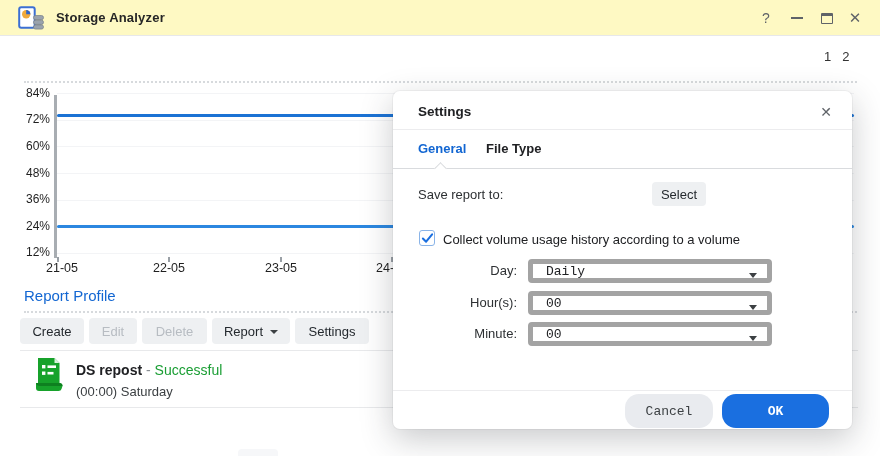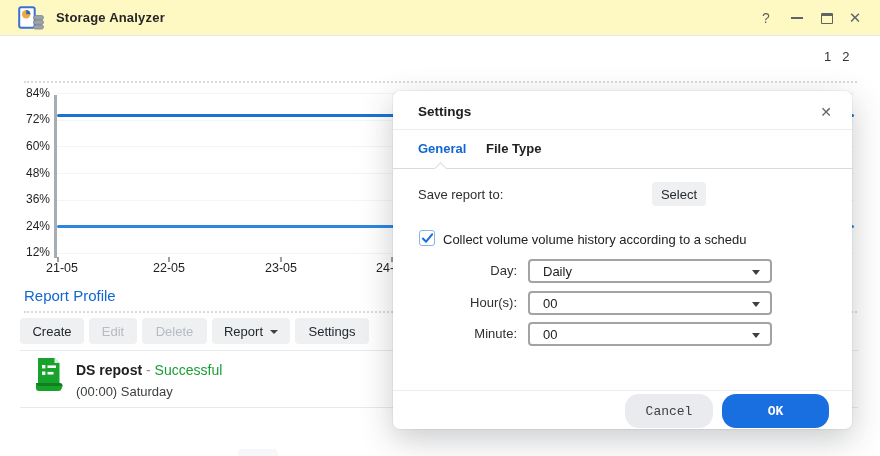--- a/index.html
+++ b/index.html
@@ -83,22 +83,22 @@
     left:135px; top:90px; width:112px; height:25px; border:1px solid #c9cdd2; border-radius:4px;
     font-family:"Liberation Sans",sans-serif; font-size:13px; color:#202124; padding:0 8px 0 13px; outline:none;
   }
   .select-btn { left:259px; top:91px; width:54px; height:24px; background:#eef0f2; border-radius:4px;
     font-size:13px; color:#24292e; display:flex; align-items:center; justify-content:center; cursor:pointer; }
   .chk { left:26px; top:139px; width:16px; height:16px; border:1px solid #8ab4e8; border-radius:3px;
     background:#fff; cursor:pointer; display:flex; align-items:center; justify-content:center; }
   .chk-label { left:50px; top:141px; font-size:13px; color:#202124; white-space:nowrap; }
   .row-label { width:100px; text-align:right; left:24px; }
   .lab-day { top:172px; } .lab-hour { top:204px; } .lab-min { top:235px; }
-  .dropdown { left:135px; width:244px; height:24px; border:2px solid #a3a3a3; border-radius:4px;
-    background:#fff; font-size:13px; color:#202124; cursor:pointer; display:flex; align-items:center; padding-left:13px; }
+  .dropdown { left:135px; width:244px; height:24px; border:5px solid #a3a3a3; border-radius:4px;
+    background:#fff; font-size:13px; color:#202124; cursor:pointer; display:flex; align-items:center; padding-left:13px;font-family:Liberation Mono, monospace; }
   .dd-day { top:168px; } .dd-hour { top:200px; } .dd-min { top:231px; }
   .dd-caret { position:absolute; right:10px; top:9px; width:0; height:0;
     border-left:4.5px solid transparent; border-right:4.5px solid transparent; border-top:5px solid #3c4043; }
   .dlg-fline { left:0; top:299px; width:459px; height:1px; background:#ececee; }
   .pill { top:303px; height:34px; border-radius:14px; font-size:13px; display:flex; align-items:center;
     justify-content:center; cursor:pointer; border:none; font-family:Liberation Mono, monospace; }
   .cancel-btn { left:232px; width:88px; background:#e9ebef; color:#3c4043; }
   .ok-btn { left:329px; width:107px; background:#1a6fe0; color:#fff; font-weight:bold; }
 </style>
 </head>
@@ -227,21 +227,21 @@
     <div class="abs fld-label save-label">Save report to:</div>
     <div class="abs select-btn">
         <span>Select</span>
       </div>
 
     <div class="abs chk">
       <svg width="13" height="12" viewBox="0 0 14 13">
         <polyline points="2,7 5.5,10.5 12,2.5" fill="none" stroke="#1a6fe0" stroke-width="2.2" stroke-linecap="round" stroke-linejoin="round"></polyline>
       </svg>
     </div>
-    <div class="abs chk-label">Collect volume volume history according to a schedu</div>
+    <div class="abs chk-label">Collect volume usage history according to a volume</div>
 
     <div class="abs fld-label row-label lab-day">Day:</div>
     <div class="abs dropdown dd-day">
       <span>Daily</span>
       <i class="dd-caret"></i>
     </div>
 
     <div class="abs fld-label row-label lab-hour">Hour(s):</div>
     <div class="abs dropdown dd-hour">
       <span>00</span>

